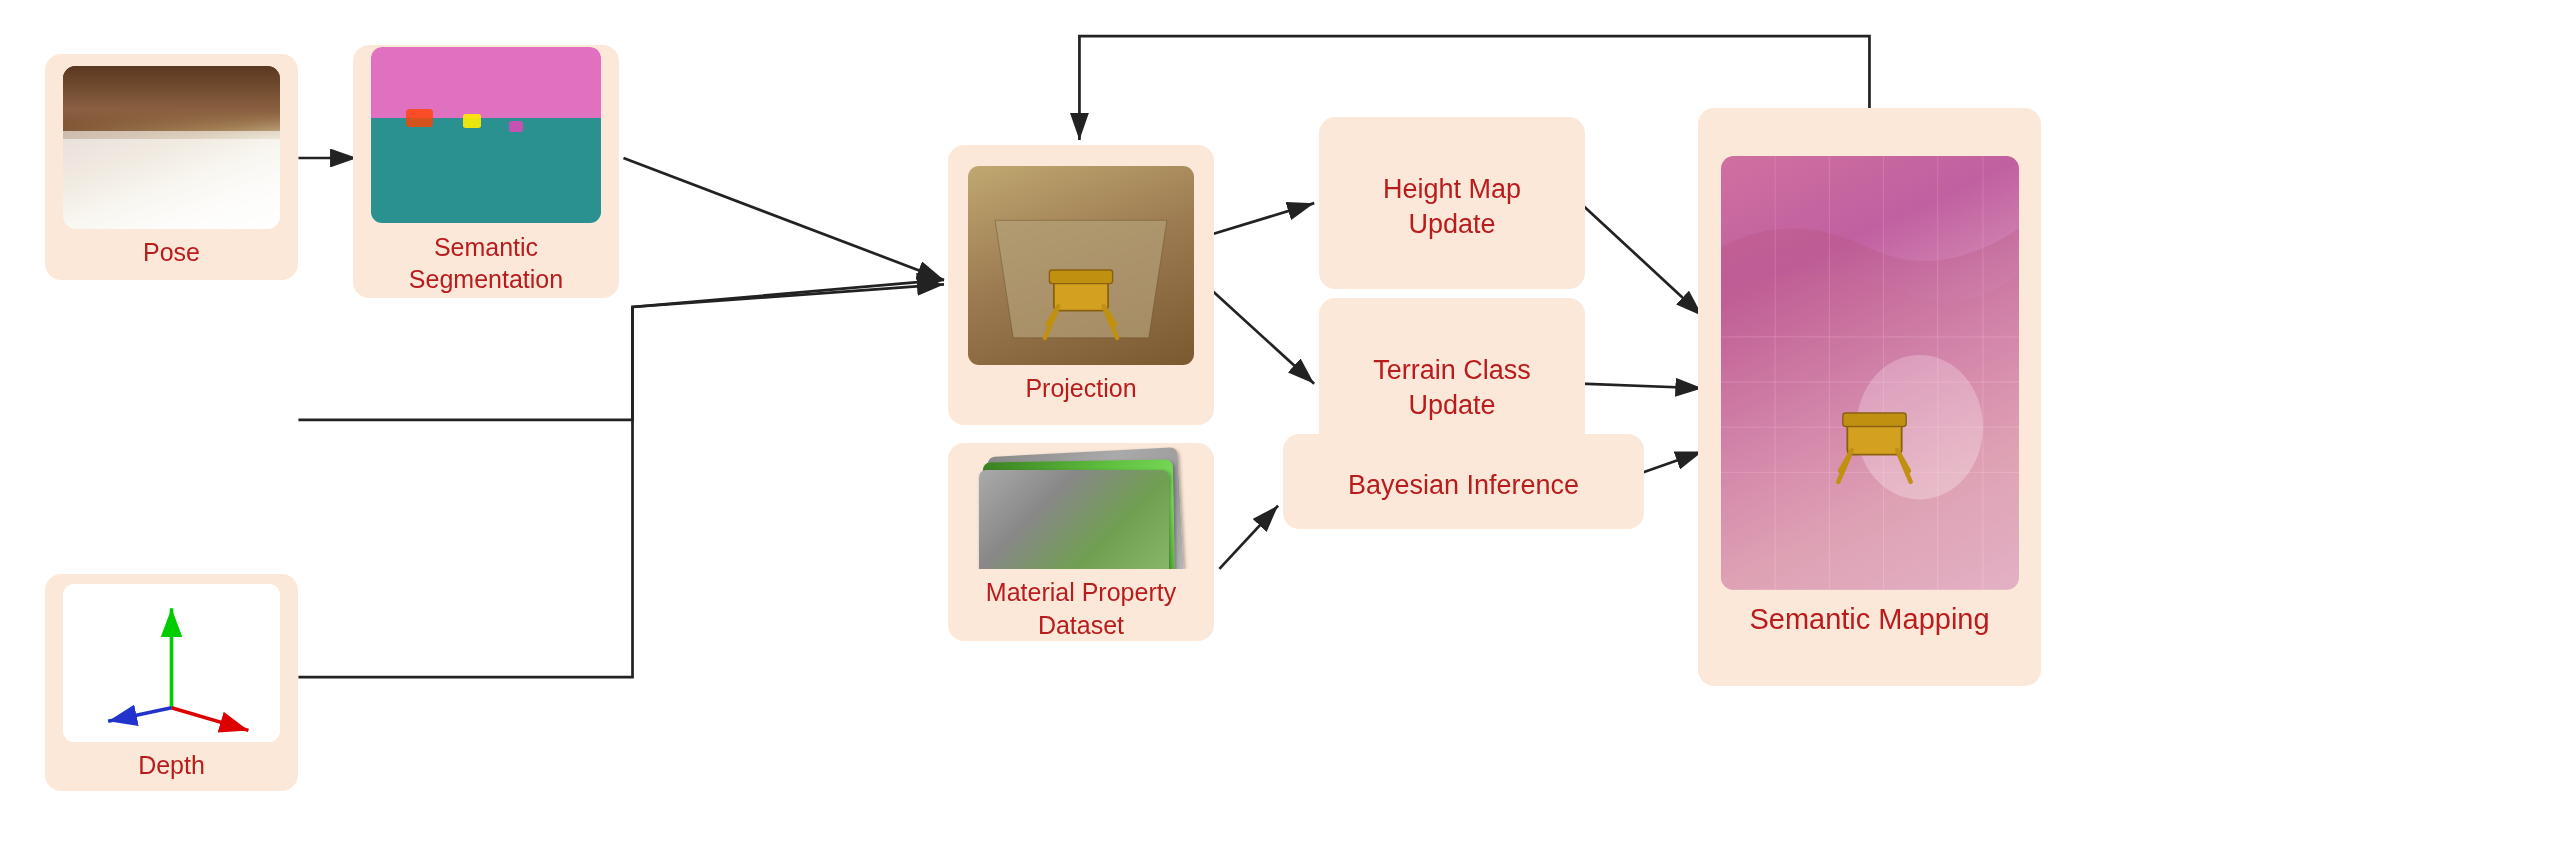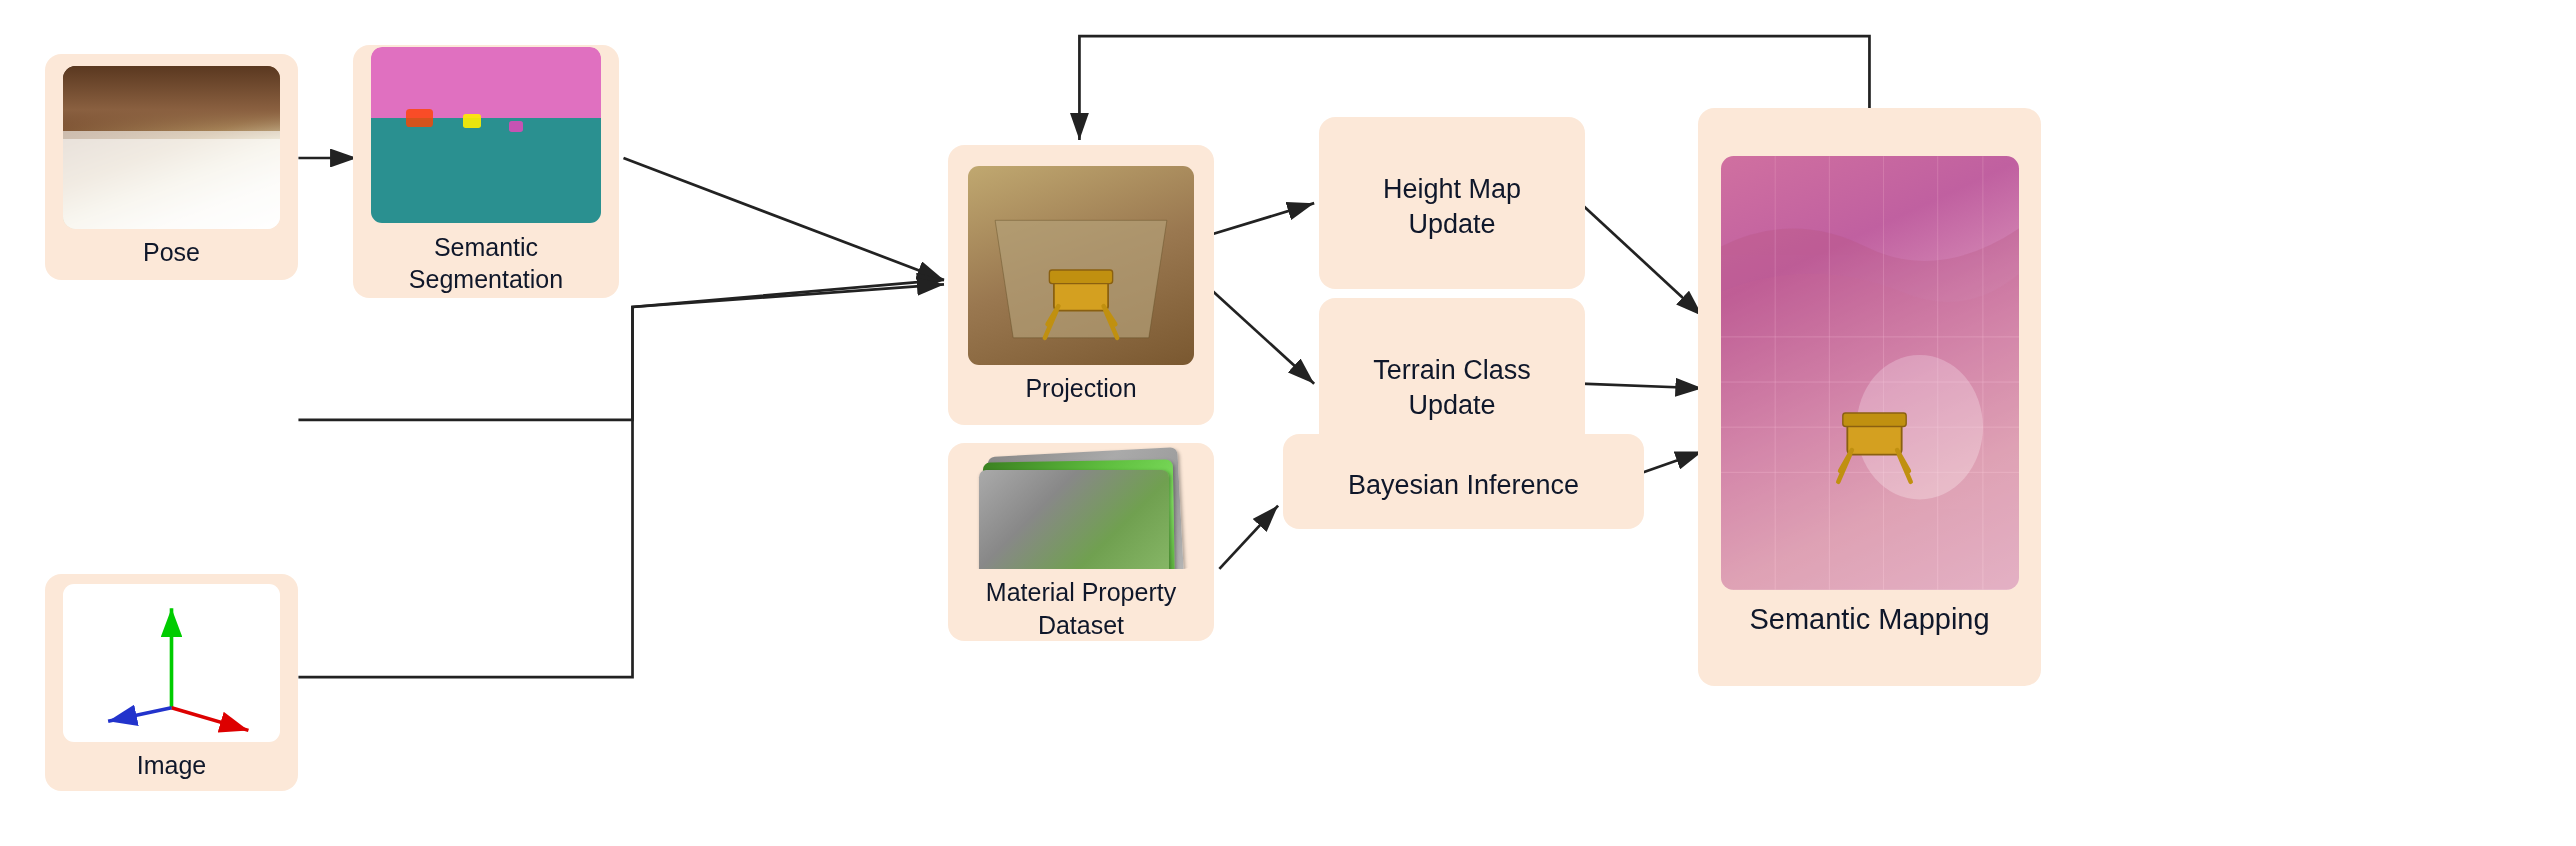--- a/index.html
+++ b/index.html
@@ -27,21 +27,21 @@
       display: flex;
       flex-direction: column;
       align-items: center;
       justify-content: center;
       text-align: center;
     }
 
     .node-label {
       font-size: 25px;
       font-weight: 500;
-      color: #0f172a;
+      color: #b91c1c;
       margin-top: 7.2px;
       text-align: center;
       line-height: 1.3;
     }
 
     .node-inner {
       border-radius: 12.6px;
       overflow: hidden;
       display: flex;
       align-items: center;
@@ -135,21 +135,21 @@
             </marker>
           <marker id="ax-red" markerWidth="8" markerHeight="6" refX="8" refY="3" orient="auto">
               <polygon points="0 0,8 3,0 6" fill="#dd0000"></polygon>
             </marker>
           <marker id="ax-blue" markerWidth="8" markerHeight="6" refX="8" refY="3" orient="auto">
               <polygon points="0 0,8 3,0 6" fill="#2233cc"></polygon>
             </marker>
         </defs>
       </svg>
     </div>
-    <div class="node-label">Image</div>
+    <div class="node-label">Depth</div>
   </div>
 
   <div class="node" style="left:353px; top:45px; width:266px; height:253px;">
     <div class="node-inner" style="width:230px;height:176px;border-radius:11px;position:relative;overflow:hidden;">
 
       <div style="position:absolute;bottom:0;left:0;right:0;height:75%;background:#2a9090;"></div>
       <div style="position:absolute;top:0;left:0;right:0;height:40%;background:#e070c0;border-radius:11px 11px 0 0;"></div>
 
       <div style="position:absolute;top:35%;left:15%;width:27px;height:18px;background:#ff4400;border-radius:3.6px;opacity:0.8;"></div>
       <div style="position:absolute;top:38%;left:40%;width:18px;height:13.5px;background:#ffee00;border-radius:2.7px;opacity:0.9;"></div>

